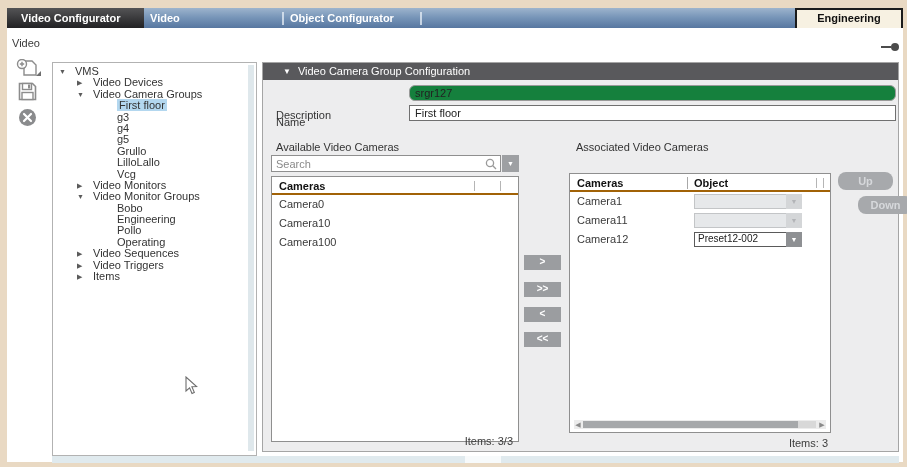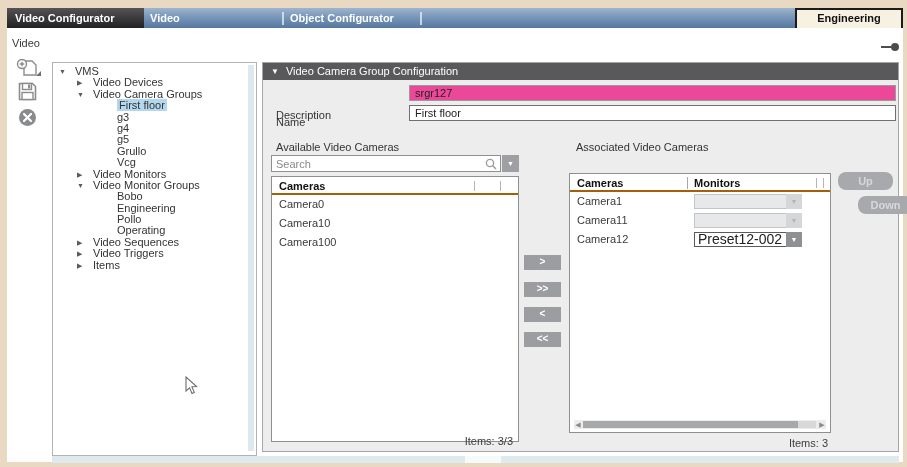--- a/index.html
+++ b/index.html
@@ -6,21 +6,21 @@
   html,body { width:907px; height:467px; overflow:hidden; }
   body { font-family:"Liberation Sans", sans-serif; font-size:11px; color:#2f2f2f; }
   #app { position:relative; width:907px; height:467px; background:#e9d9c3; }
   #win { position:absolute; left:7px; top:28px; width:896px; height:434px; background:#ffffff; }
 
   
   #tabbar { position:absolute; left:7px; top:8px; width:896px; height:21px;
     background:linear-gradient(#9db4cd,#7795b8 45%,#54749e); }
   .tab-active { position:absolute; left:0; top:0; width:137px; height:21px;
     background:linear-gradient(#545456,#39393b 50%,#1f1f21); color:#fff; font-weight:bold;
-    line-height:21px; padding-left:8px; }
+    line-height:21px; padding-left:14px; }
   .tab-label { position:absolute; top:0; height:21px; line-height:21px; color:#fff; font-weight:bold; }
   .tab-sep { position:absolute; top:4px; width:2px; height:13px; background:rgba(230,238,246,.75); }
   .eng-tab { position:absolute; left:788px; top:0; width:108px; height:21px;
     background:#f7f1e2; border:2px solid #1b1b1b; border-bottom:none; color:#111;
     font-weight:bold; text-align:center; line-height:16px; }
 
   
   #crumb { position:absolute; left:12px; top:37px; color:#3a3a3a; }
   #pin { position:absolute; left:881px; top:43px; width:18px; height:8px; }
   #pin .stem { position:absolute; left:0; top:3px; width:10px; height:2px; background:#4c4c4c; }
@@ -35,26 +35,26 @@
   #tree .vsb { position:absolute; right:2px; top:2px; width:6px; height:386px; background:#dfe8ec; }
   .trow { position:relative; height:11.4px; line-height:11.4px; white-space:nowrap; color:#333; }
   .tw { display:inline-block; width:16px; font-size:7px; color:#5b5b5b; text-align:left; vertical-align:top; line-height:11.4px; }
   .lv0 { padding-left:6px; } .lv1 { padding-left:24px; } .lv2 { padding-left:64px; }
   .sel { background:#b3d7ef; padding:0 2px; }
 
   
   #rp { position:absolute; left:262px; top:62px; width:637px; height:390px;
     background:#ededee; border:1px solid #a5a5a5; }
   #rp-head { position:absolute; left:0; top:0; width:100%; height:17px; background:#59595c;
-    color:#fff; line-height:17px; padding-left:8px; }
+    color:#fff; line-height:17px; padding-left:20px; }
   #rp-head .tri { font-size:8px; margin-right:7px; vertical-align:1px; }
   .flabel { position:absolute; left:13px; color:#333; }
   .tinput { position:absolute; left:146px; width:487px; height:16px; border:1px solid #9a9a9a;
     font-family:"Liberation Sans", sans-serif; font-size:11px; padding:0 5px; color:#222; }
-  #name-input { background:#ec4899; }
+  #name-input { background:#15803d;border-radius:6px; }
   #desc-input { background:#fff; border-color:#707070; }
 
   .sec-label { position:absolute; color:#333; }
 
   
   #search-wrap { position:absolute; left:8px; top:92px; width:230px; height:17px;
     background:#fff; border:1px solid #8f8f8f; }
   #search-input { position:absolute; left:0; top:0; width:208px; height:15px; border:none; outline:none;
     font-family:"Liberation Sans", sans-serif; font-size:11px; padding:0 4px; color:#333; }
   #search-input::placeholder { color:#8a8a8a; }
@@ -73,21 +73,21 @@
   .hsep { position:absolute; top:3px; width:1px; height:12px; background:#a8a8a8; }
   .lrow { position:relative; height:19px; line-height:19px; color:#3a3a3a; }
   .lrow .cam { position:absolute; left:7px; }
 
   
   .combo { position:absolute; left:124px; top:2px; width:108px; height:15px; }
   .combo .box { position:absolute; left:0; top:0; right:0; bottom:0; background:#e6e8ea; border:1px solid #c3c5c7; }
   .combo .arr { position:absolute; right:0; top:0; width:16px; height:15px; background:#d4d6d8;
     color:#b2b4b7; font-size:7px; text-align:center; line-height:15px; }
   .combo.on .box { background:#fff; border:1px solid #5a5a5a; }
-  .combo.on .val { position:absolute; left:4px; top:0; line-height:14px; font-size:14px; color:#222; }
+  .combo.on .val { position:absolute; left:4px; top:0; line-height:14px; font-size:10px; color:#222; }
   .combo.on .arr { background:#8e9093; color:#fff; }
 
   
   .tbtn { position:absolute; left:261px; width:37px; height:15px; background:#9b9da0; color:#fff;
     font-size:10px; font-weight:bold; text-align:center; line-height:14px; }
   .udbtn { position:absolute; left:575px; width:55px; height:18px; background:#a7a9ac; color:#d6d8db;
     font-weight:bold; text-align:center; line-height:18px;border-radius:8px; }
 
   
   #assoc-hsb { position:absolute; left:4px; bottom:3px; width:252px; height:9px; background:#ececec; }
@@ -154,20 +154,21 @@
 
   <div id="tree">
     <div class="trow lv0"><span class="tw">▼</span><span>VMS</span></div>
     <div class="trow lv1"><span class="tw">▶</span><span>Video Devices</span></div>
     <div class="trow lv1"><span class="tw">▼</span><span>Video Camera Groups</span></div>
     <div class="trow lv2"><span class="sel">First floor</span></div>
     <div class="trow lv2"><span>g3</span></div>
     <div class="trow lv2"><span>g4</span></div>
     <div class="trow lv2"><span>g5</span></div>
     <div class="trow lv2"><span>Grullo</span></div>
+    <div class="trow lv2"><span>LilloLallo</span></div>
     <div class="trow lv2"><span>Vcg</span></div>
     <div class="trow lv1"><span class="tw">▶</span><span>Video Monitors</span></div>
     <div class="trow lv1"><span class="tw">▼</span><span>Video Monitor Groups</span></div>
     <div class="trow lv2"><span>Bobo</span></div>
     <div class="trow lv2"><span>Engineering</span></div>
     <div class="trow lv2"><span>Pollo</span></div>
     <div class="trow lv2"><span>Operating</span></div>
     <div class="trow lv1"><span class="tw">▶</span><span>Video Sequences</span></div>
     <div class="trow lv1"><span class="tw">▶</span><span>Video Triggers</span></div>
     <div class="trow lv1"><span class="tw">▶</span><span>Items</span></div>
@@ -216,21 +217,21 @@
 
     <div class="tbtn" style="top:192px;">&gt;</div>
     <div class="tbtn" style="top:219px;">&gt;&gt;</div>
     <div class="tbtn" style="top:244px;">&lt;</div>
     <div class="tbtn" style="top:269px;">&lt;&lt;</div>
 
     <div id="assoc-list" class="listbox">
       <div class="lhead">
         <span class="c1">Cameras</span>
         <span class="hsep" style="left:117px;"></span>
-        <span style="position:absolute; left:124px;">Monitors</span>
+        <span style="position:absolute; left:124px;">Object</span>
         <span class="tick" style="left:246px;"></span>
         <span class="tick" style="left:253px;"></span>
       </div>
       <div class="lrow">
         <span class="cam">Camera1</span>
         <span class="combo">
           <span class="box"></span>
             <span class="arr">▼</span>
         </span>
       </div>

